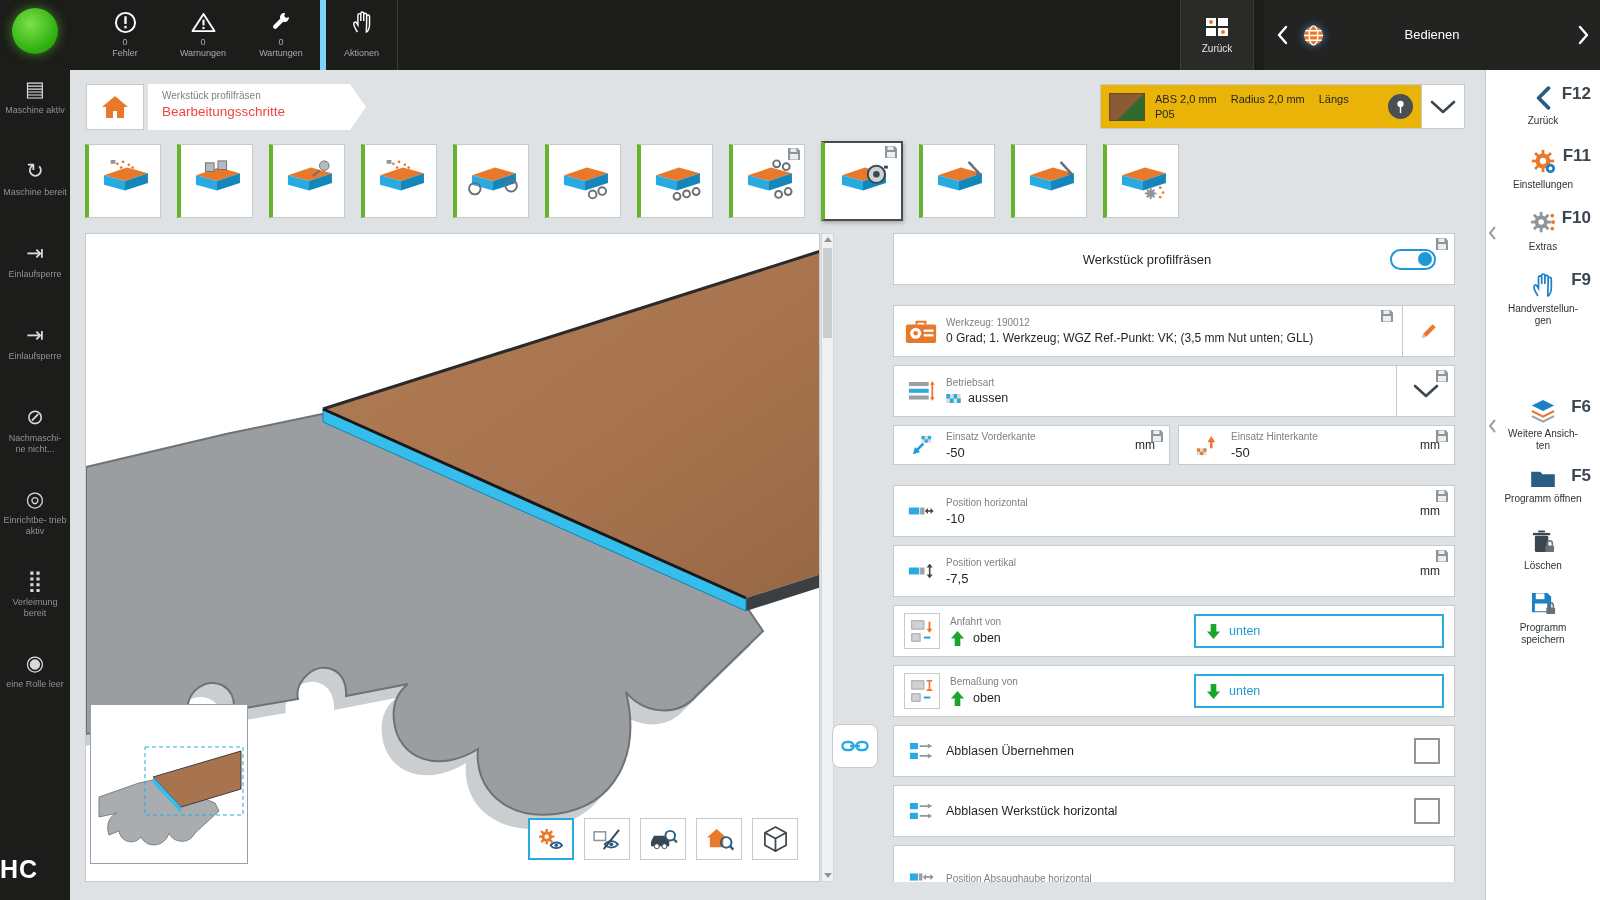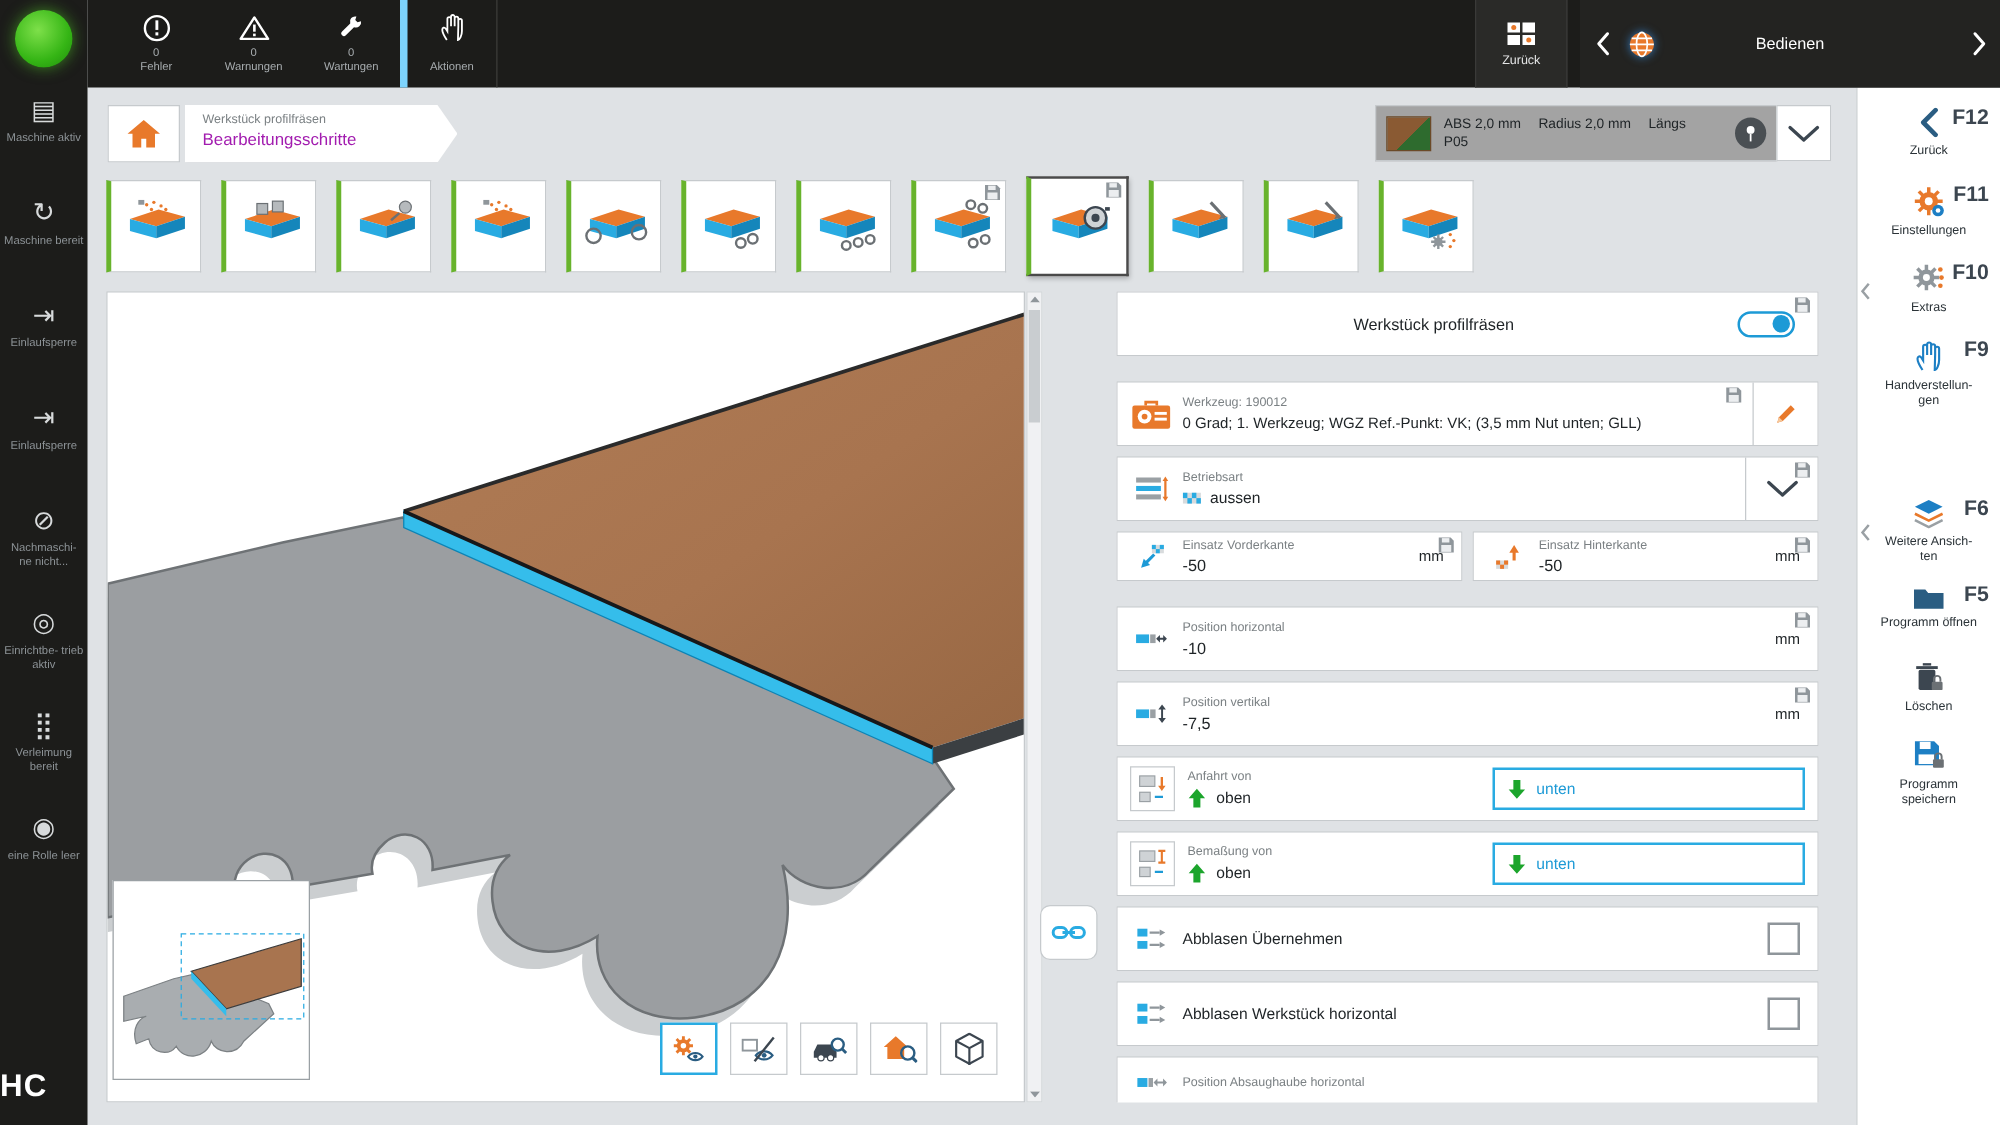--- a/index.html
+++ b/index.html
@@ -42,22 +42,22 @@
   .fk.disabled .lbl,.fk.disabled .key{color:#bcc1c5}
   .fk .exp{position:absolute;left:2px;top:50%;transform:translateY(-50%)}
   .fk-spacer{height:56px}
 
   
   #breadcrumb-home{position:absolute;left:86px;top:84px;width:58px;height:46px;background:#fff;border:1px solid #c6cacd;display:grid;place-items:center;cursor:pointer}
   #breadcrumb{position:absolute;left:148px;top:84px;width:218px;height:46px;background:#fff;
     clip-path:polygon(0 0,calc(100% - 16px) 0,100% 50%,calc(100% - 16px) 100%,0 100%);
     padding:6px 10px 0 14px;filter:drop-shadow(1px 1px 1px rgba(0,0,0,.18))}
   .bc1{font-size:10px;color:#7b8184}
-  .bc2{font-size:13.5px;color:#a21caf;margin-top:3px}
-  #material{position:absolute;left:1100px;top:84px;width:322px;height:45px;background:#a3a3a3;border:1px solid #c6cacd;display:flex;align-items:center;padding:0 8px;gap:10px}
+  .bc2{font-size:13.5px;color:#ef4444;margin-top:3px}
+  #material{position:absolute;left:1100px;top:84px;width:322px;height:45px;background:#eab308;border:1px solid #c6cacd;display:flex;align-items:center;padding:0 8px;gap:10px}
   #material .swatch{width:36px;height:28px;background:linear-gradient(135deg,#8a5a33 55%,#2e6b2e 56%);border:1px solid #6b4a28}
   #material .mcol{display:flex;flex-direction:column;gap:3px;flex:1}
   #material .mrow{display:flex;gap:14px;font-size:11px}
   #material .mprog{font-size:11px}
   #material .pin{width:25px;height:25px;border-radius:50%;background:#4a4f53;display:grid;place-items:center;cursor:pointer}
   #material-chevron{position:absolute;left:1421px;top:84px;width:44px;height:45px;background:#fff;border:1px solid #c6cacd;display:grid;place-items:center;cursor:pointer}
 
   
   #steps{position:absolute;left:85px;top:144px;display:flex;gap:16px;height:80px;align-items:flex-start}
   .step{width:76px;height:74px;background:#fff;border:1px solid #c6cacd;border-left:4px solid #68b32c;position:relative;display:grid;place-items:center;cursor:pointer}
@@ -94,21 +94,21 @@
   .chev-area{position:absolute;right:0;top:0;width:58px;height:100%;border-left:1px solid #c6cacd;display:grid;place-items:center;cursor:pointer}
   .tool-card .fcol{padding-right:60px}
   .half-row{display:flex;gap:8px;flex:0 0 52px}
   .card.half{flex:1;height:40px}
   .atile{width:36px;height:36px;border:1px solid #c6cacd;display:grid;place-items:center;margin-right:10px;flex:none}
   .aopt{display:flex;align-items:center;gap:8px;font-size:12.5px;cursor:pointer}
   .abox{margin-left:auto;width:250px;height:34px;border:2px solid #29abe2;display:flex;align-items:center;gap:8px;padding-left:10px;cursor:pointer}
   .abox .sel{font-size:12.5px;color:#1d9ad6}
   .clabel{font-size:12.5px}
   .cb{margin-left:auto;margin-right:4px;width:26px;height:26px;border:2px solid #8f969b;background:#fff;cursor:pointer}
-  .card.partial{align-items:flex-start;padding-top:3px}
+  .card.partial{align-items:center;padding-top:3px}
 </style>
 </head>
 <body>
 
 <div id="sidebar">
   <div id="logo-block">
     <div id="green-dot"></div>
   </div>
   <div id="side-items">
       <div class="side-item">

